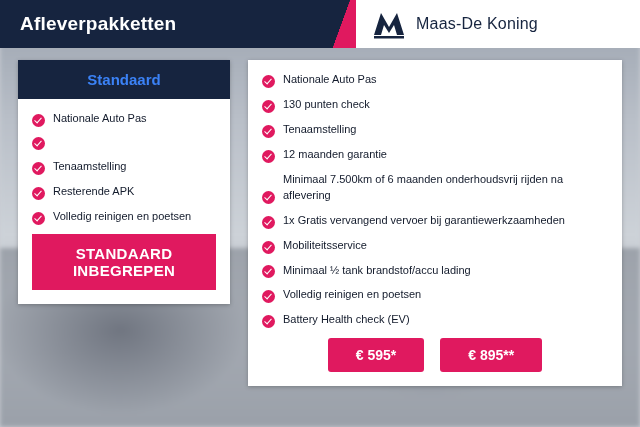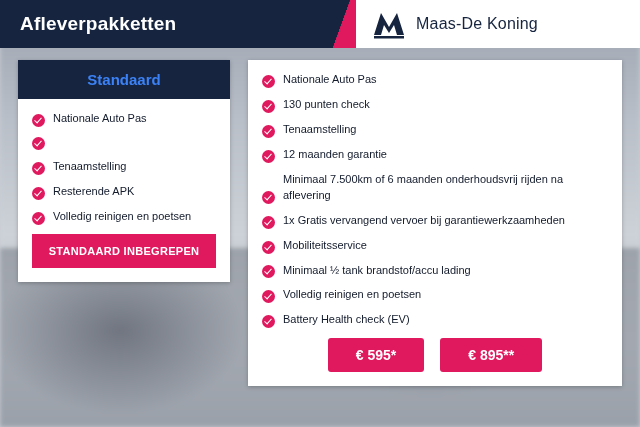--- a/index.html
+++ b/index.html
@@ -152,21 +152,21 @@
 
   .cta {
     display: block;
     width: 100%;
     box-sizing: border-box;
     margin-top: 6px;
     background: #e0195f;
     color: #ffffff;
     border: none;
     font-family: "Liberation Sans", sans-serif;
-    font-size: 11px;
+    font-size: 15px;
     font-weight: bold;
     letter-spacing: 0.3px;
     padding: 11px 14px;
     text-align: center;
     cursor: pointer;
   }
 
   .price-row {
     display: flex;
     justify-content: center;

